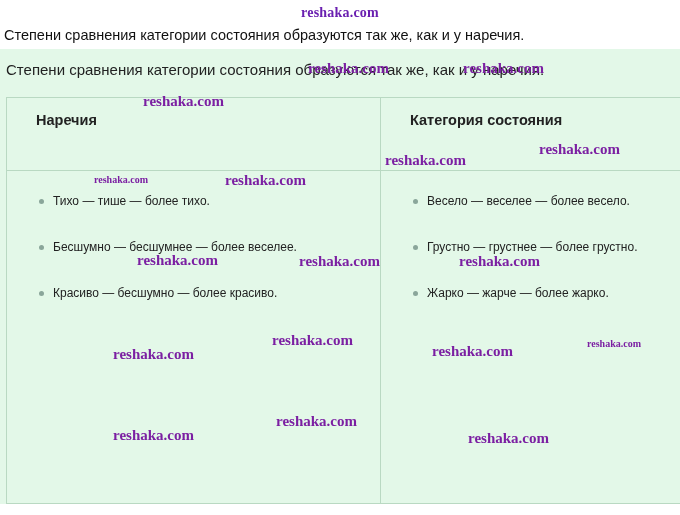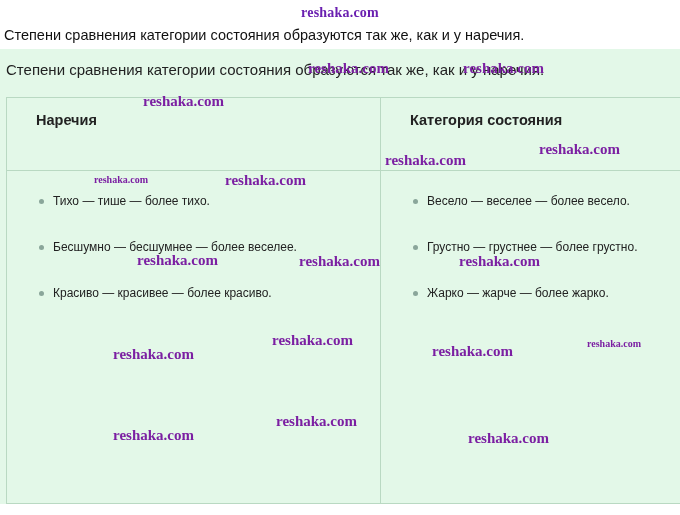--- a/index.html
+++ b/index.html
@@ -120,21 +120,21 @@
       <tbody>
           <tr>
         <th class="head" style="width:334px;">Наречия</th>
         <th class="head" style="width:334px;">Категория состояния</th>
       </tr>
       <tr>
         <td class="cell">
           <ul class="items">
             <li>Тихо — тише — более тихо.</li>
             <li>Бесшумно — бесшумнее — более веселее.</li>
-            <li>Красиво — красивее — более красиво.</li>
+            <li>Красиво — бесшумно — более красиво.</li>
           </ul>
         </td>
         <td class="cell">
           <ul class="items">
             <li>Весело — веселее — более весело.</li>
             <li>Грустно — грустнее — более грустно.</li>
             <li>Жарко — жарче — более жарко.</li>
           </ul>
         </td>
       </tr>

